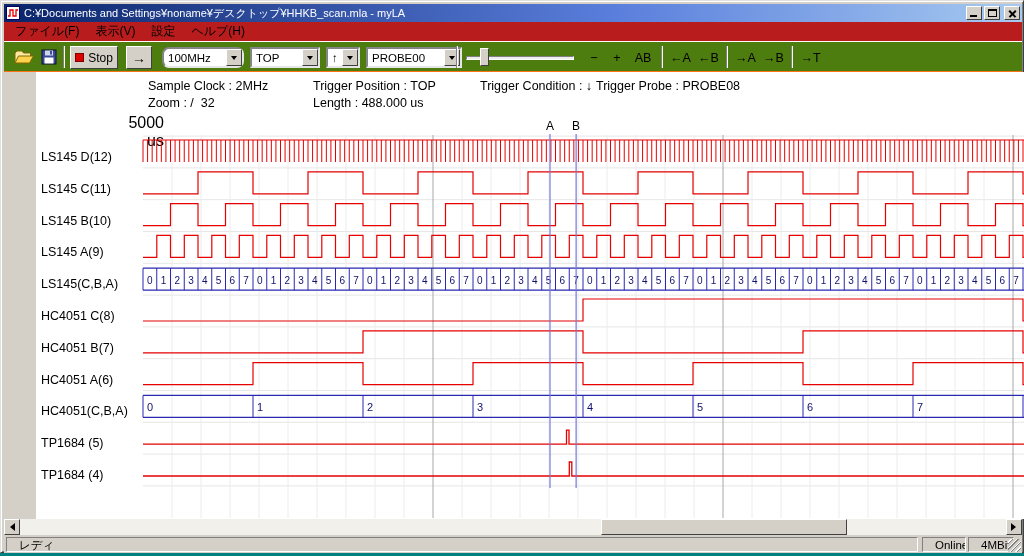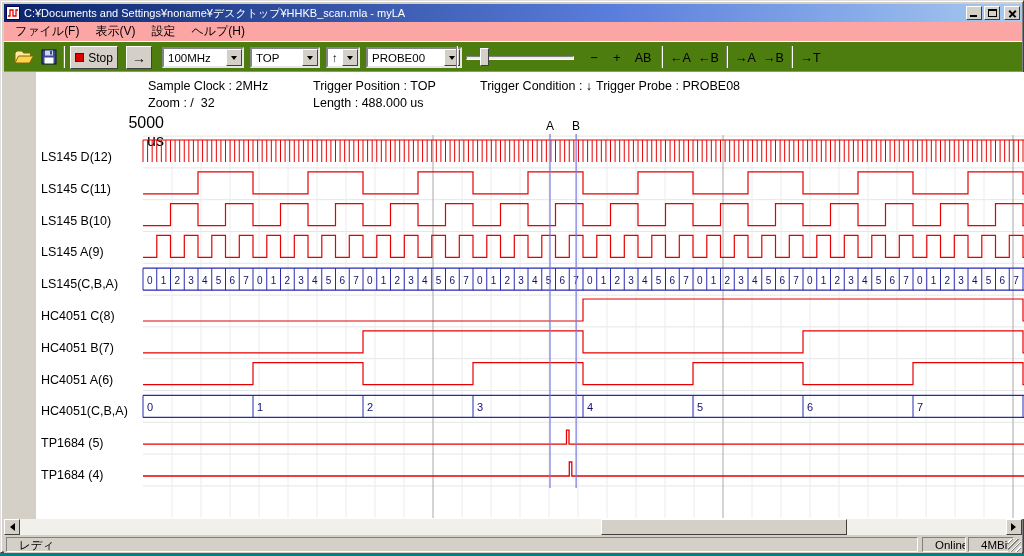--- a/index.html
+++ b/index.html
@@ -11,21 +11,21 @@
               background:linear-gradient(to right,#0a246a,#5a7edc 60%,#a6caf0);
               display:flex; align-items:center; padding:0 2px; }
   .title-text { color:#fff; font-size:11px; font-weight:normal; margin-left:4px; flex:1;
                 white-space:nowrap; overflow:hidden; }
   .win-btn { position:relative; width:16px; height:14px; background:#d4d0c8;
              border:1px solid; border-color:#fff #404040 #404040 #fff; margin-left:2px; flex:none; }
   .g-min { position:absolute; left:3px; bottom:2px; width:7px; height:2px; background:#000; }
   .g-max { position:absolute; left:3px; top:2px; width:9px; height:8px; border:1px solid #000; border-top-width:2px; }
   .g-x1,.g-x2 { position:absolute; left:3px; top:6px; width:9px; height:1.6px; background:#000; }
   .g-x1 { transform:rotate(45deg); } .g-x2 { transform:rotate(-45deg); }
-  .menubar { position:absolute; left:3px; top:21px; width:1018px; height:19px; background:#fca5a5;
+  .menubar { position:absolute; left:3px; top:21px; width:1018px; height:19px; background:#b91c1c;
              display:flex; align-items:center; padding-left:3px; }
   .menu-item { font-size:12px; padding:2px 8px 2px 8px; color:#000; }
   .toolbar { position:absolute; left:3px; top:40px; width:1018px; height:31px; background:#4d7c0f;
              border-top:1px solid #fff; border-bottom:1px solid #f97316; }
   .tool-sep { position:absolute; top:4px; width:2px; height:22px; border-left:1px solid #808080; border-right:1px solid #fff; }
   .flat-btn { position:absolute; top:3px; width:24px; height:24px; display:flex; align-items:center; justify-content:center; }
   .raised-btn { position:absolute; top:4px; height:23px; background:#d4d0c8;
                 border:1px solid; border-color:#fff #404040 #404040 #fff;
                 display:flex; align-items:center; justify-content:center; font-size:12px; gap:4px; }
   .txt-btn { position:absolute; top:6px; height:19px; display:flex; align-items:center; justify-content:center;
@@ -110,21 +110,21 @@
     <span class="tool-sep" style="left:59px;"></span>
 
     <span class="raised-btn" style="left:66px; width:48px;">
       <span class="stop-square"></span>
       <span>Stop</span>
     </span>
     <span class="raised-btn" style="left:122px; width:26px; font-size:14px;">
       <span>→</span>
     </span>
 
-    <span class="combo" style="left:158px; width:82px;">
+    <span class="combo" style="left:158px; width:82px;border-radius:7px;">
       <span class="combo-value">100MHz</span>
       <span class="combo-arrow-btn">
           <span class="tri-down"></span>
         </span>
     </span>
     <span class="combo" style="left:246px; width:70px;">
       <span class="combo-value">TOP</span>
       <span class="combo-arrow-btn">
           <span class="tri-down"></span>
         </span>

